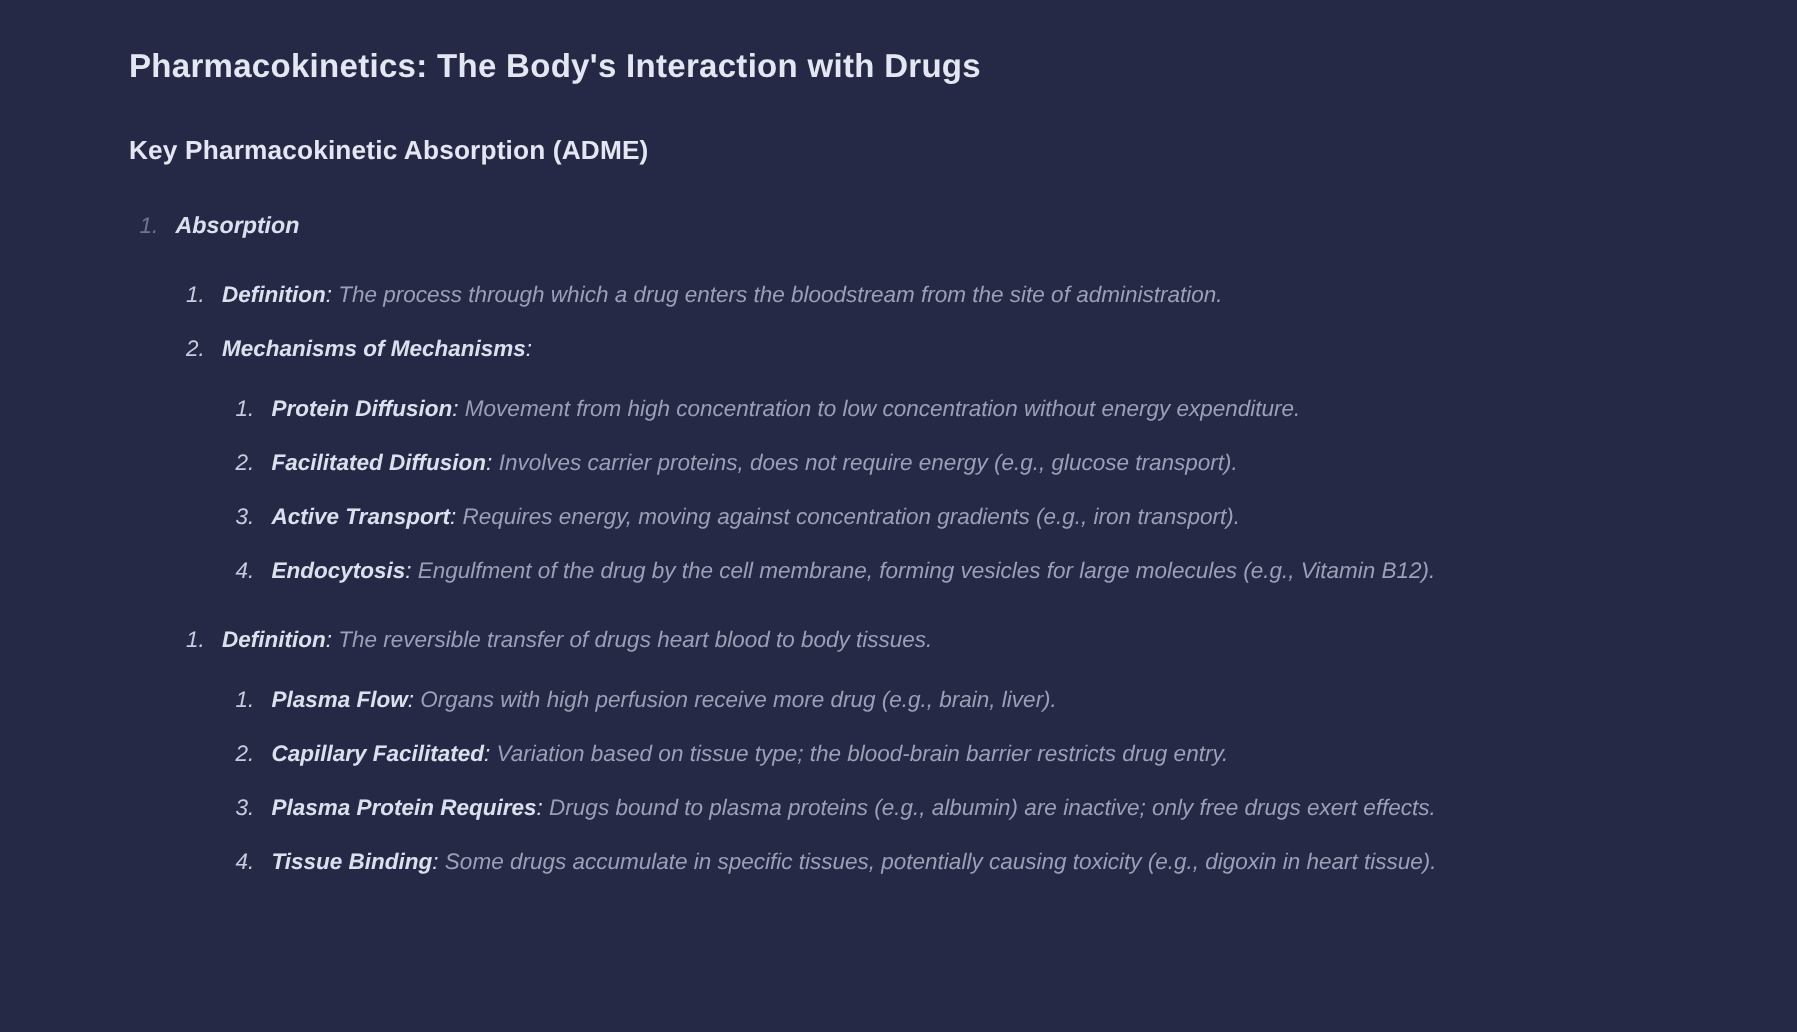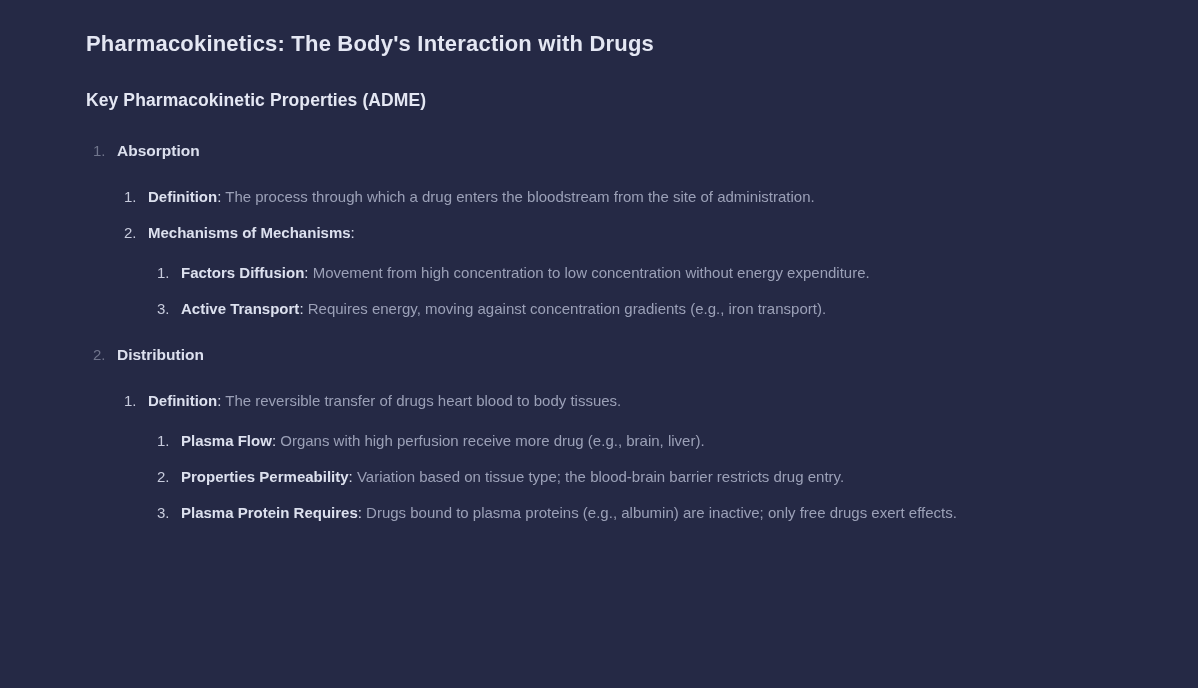--- a/index.html
+++ b/index.html
@@ -34,20 +34,21 @@
     letter-spacing: 0.1px;
   }
   .outline {
     margin-top: 32px;
     font-size: 15px;
   }
   .row {
     line-height: 20px;
     margin-top: 16px;
     white-space: nowrap;
+    font-style: italic;
   }
   .row.lvl1 { padding-left: 7px;  margin-top: 26px; }
   .row.lvl1.first { margin-top: 0; }
   .row.lvl2 { padding-left: 38px; }
   .row.lvl2.first { margin-top: 26px; }
   .row.lvl3 { padding-left: 71px; }
   .row.lvl3.first { margin-top: 20px; }
   .marker {
     display: inline-block;
     width: 24px;
@@ -66,26 +67,28 @@
   .desc {
     font-weight: 400;
     color: var(--body, #9ba0b7);
   }
 </style>
 </head>
 <body style="--background: #252945; --heading: #e4e7f3; --bold: #dce0ee; --body: #9ba0b7; --marker_outer: #70758c; --marker_inner: #c7cbdc;">
 
 <div class="doc">
   <h1 class="title">Pharmacokinetics: The Body's Interaction with Drugs</h1>
-  <h2 class="subtitle">Key Pharmacokinetic Properties (ADME)</h2>
+  <h2 class="subtitle">Key Pharmacokinetic Absorption (ADME)</h2>
   <div class="outline" id="outline-root">
       <div class="row lvl1 first"><span class="marker">1.</span><span class="term">Absorption</span></div>
       <div class="row lvl2 first"><span class="marker">1.</span><span class="term">Definition</span><span class="sep">: </span><span class="desc">The process through which a drug enters the bloodstream from the site of administration.</span></div>
       <div class="row lvl2"><span class="marker">2.</span><span class="term">Mechanisms of Mechanisms</span><span class="sep">:</span></div>
-      <div class="row lvl3 first"><span class="marker">1.</span><span class="term">Factors Diffusion</span><span class="sep">: </span><span class="desc">Movement from high concentration to low concentration without energy expenditure.</span></div>
+      <div class="row lvl3 first"><span class="marker">1.</span><span class="term">Protein Diffusion</span><span class="sep">: </span><span class="desc">Movement from high concentration to low concentration without energy expenditure.</span></div>
+      <div class="row lvl3"><span class="marker">2.</span><span class="term">Facilitated Diffusion</span><span class="sep">: </span><span class="desc">Involves carrier proteins, does not require energy (e.g., glucose transport).</span></div>
       <div class="row lvl3"><span class="marker">3.</span><span class="term">Active Transport</span><span class="sep">: </span><span class="desc">Requires energy, moving against concentration gradients (e.g., iron transport).</span></div>
-      <div class="row lvl1"><span class="marker">2.</span><span class="term">Distribution</span></div>
+      <div class="row lvl3"><span class="marker">4.</span><span class="term">Endocytosis</span><span class="sep">: </span><span class="desc">Engulfment of the drug by the cell membrane, forming vesicles for large molecules (e.g., Vitamin B12).</span></div>
       <div class="row lvl2 first"><span class="marker">1.</span><span class="term">Definition</span><span class="sep">: </span><span class="desc">The reversible transfer of drugs heart blood to body tissues.</span></div>
       <div class="row lvl3 first"><span class="marker">1.</span><span class="term">Plasma Flow</span><span class="sep">: </span><span class="desc">Organs with high perfusion receive more drug (e.g., brain, liver).</span></div>
-      <div class="row lvl3"><span class="marker">2.</span><span class="term">Properties Permeability</span><span class="sep">: </span><span class="desc">Variation based on tissue type; the blood-brain barrier restricts drug entry.</span></div>
+      <div class="row lvl3"><span class="marker">2.</span><span class="term">Capillary Facilitated</span><span class="sep">: </span><span class="desc">Variation based on tissue type; the blood-brain barrier restricts drug entry.</span></div>
       <div class="row lvl3"><span class="marker">3.</span><span class="term">Plasma Protein Requires</span><span class="sep">: </span><span class="desc">Drugs bound to plasma proteins (e.g., albumin) are inactive; only free drugs exert effects.</span></div>
+      <div class="row lvl3"><span class="marker">4.</span><span class="term">Tissue Binding</span><span class="sep">: </span><span class="desc">Some drugs accumulate in specific tissues, potentially causing toxicity (e.g., digoxin in heart tissue).</span></div>
     </div>
 </div>
 
 </body></html>

